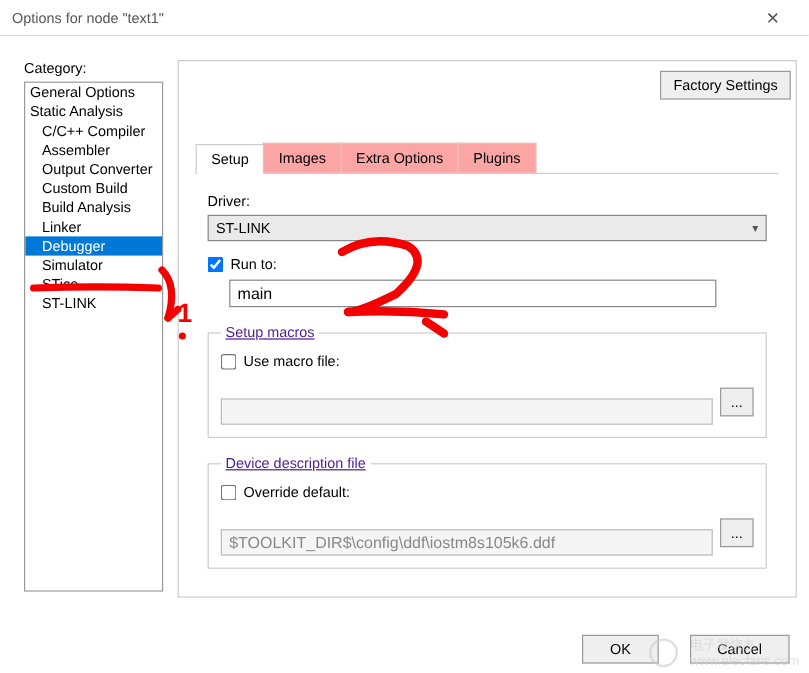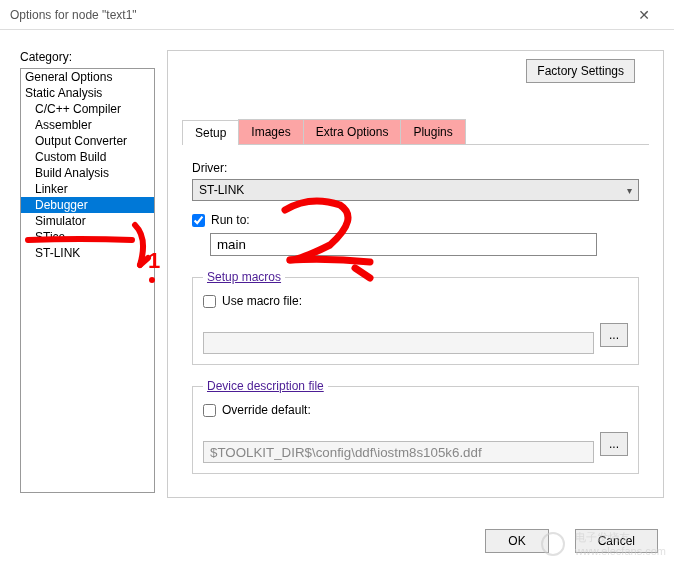--- a/index.html
+++ b/index.html
@@ -31,21 +31,21 @@
       font-size: 14px;
       color: #555;
       cursor: pointer;
     }
     .dialog-body {
       display: flex;
       padding: 20px 10px 10px 20px;
       height: calc(100% - 30px - 40px);
     }
     .left-panel {
-      width: 135px;
+      width: 116px;
       margin-right: 12px;
     }
     .cat-label {
       margin-bottom: 4px;
       color: #000;
     }
     .category-list {
       border: 1px solid #999;
       height: 425px;
       background: #fff;
@@ -65,21 +65,21 @@
       flex: 1;
       border: 1px solid #ccc;
       background: #fff;
       padding: 10px 14px;
       position: relative;
       height: 448px;
     }
     .factory-btn {
       position: absolute;
       top: 8px;
-      right: 28px;
+      right: 4px;
       border: 1px solid #999;
       background: #efefef;
       padding: 4px 10px;
       cursor: pointer;
       font-size: 12px;
     }
     .tabs {
       display: flex;
       border-bottom: 1px solid #ccc;
       margin-top: 58px;

